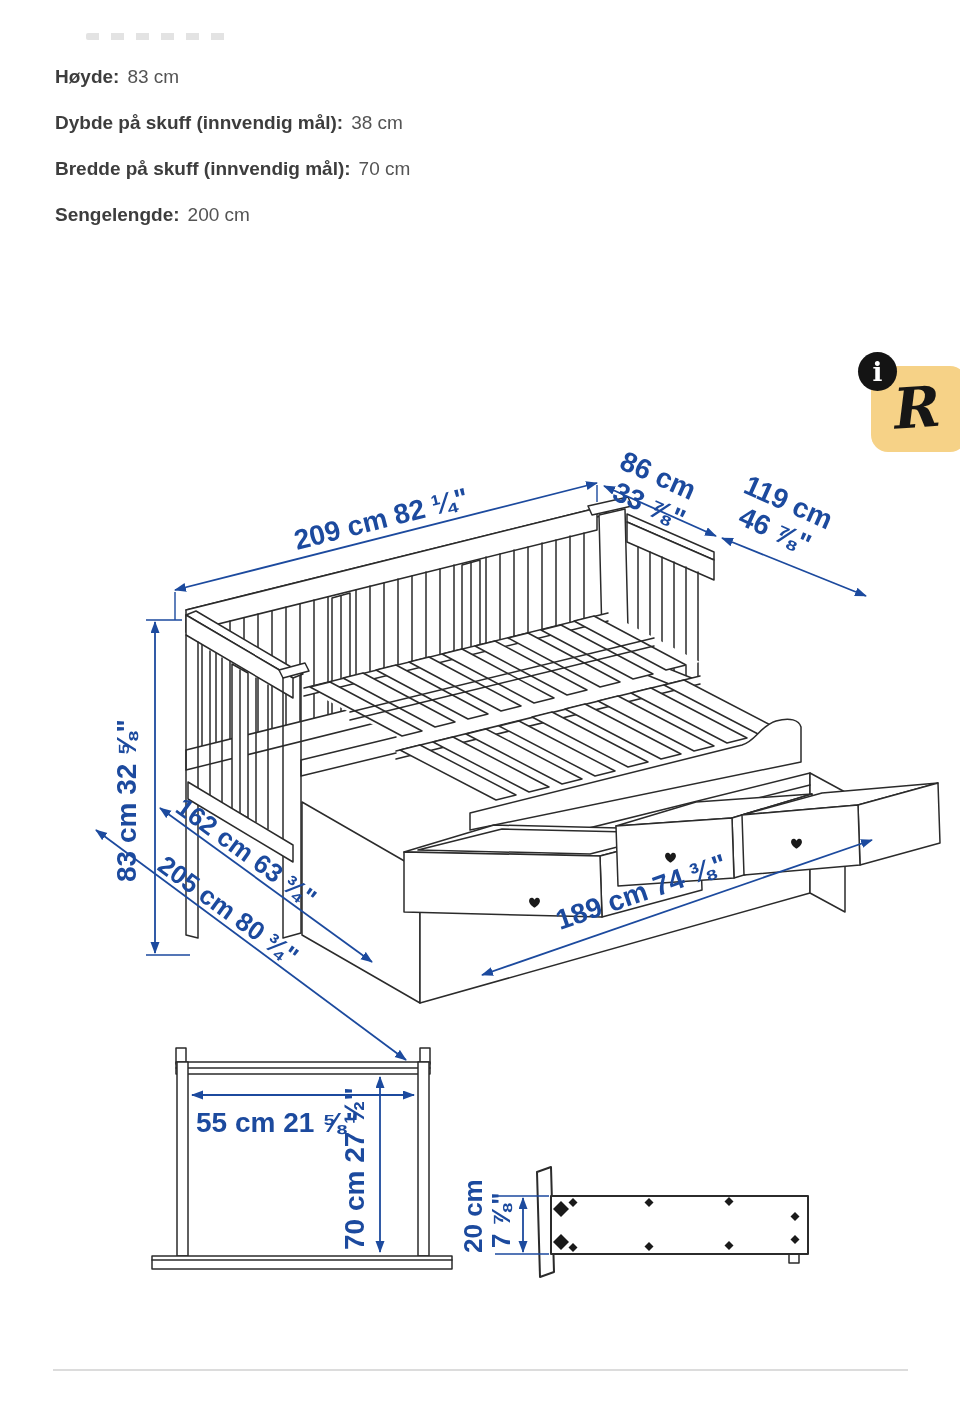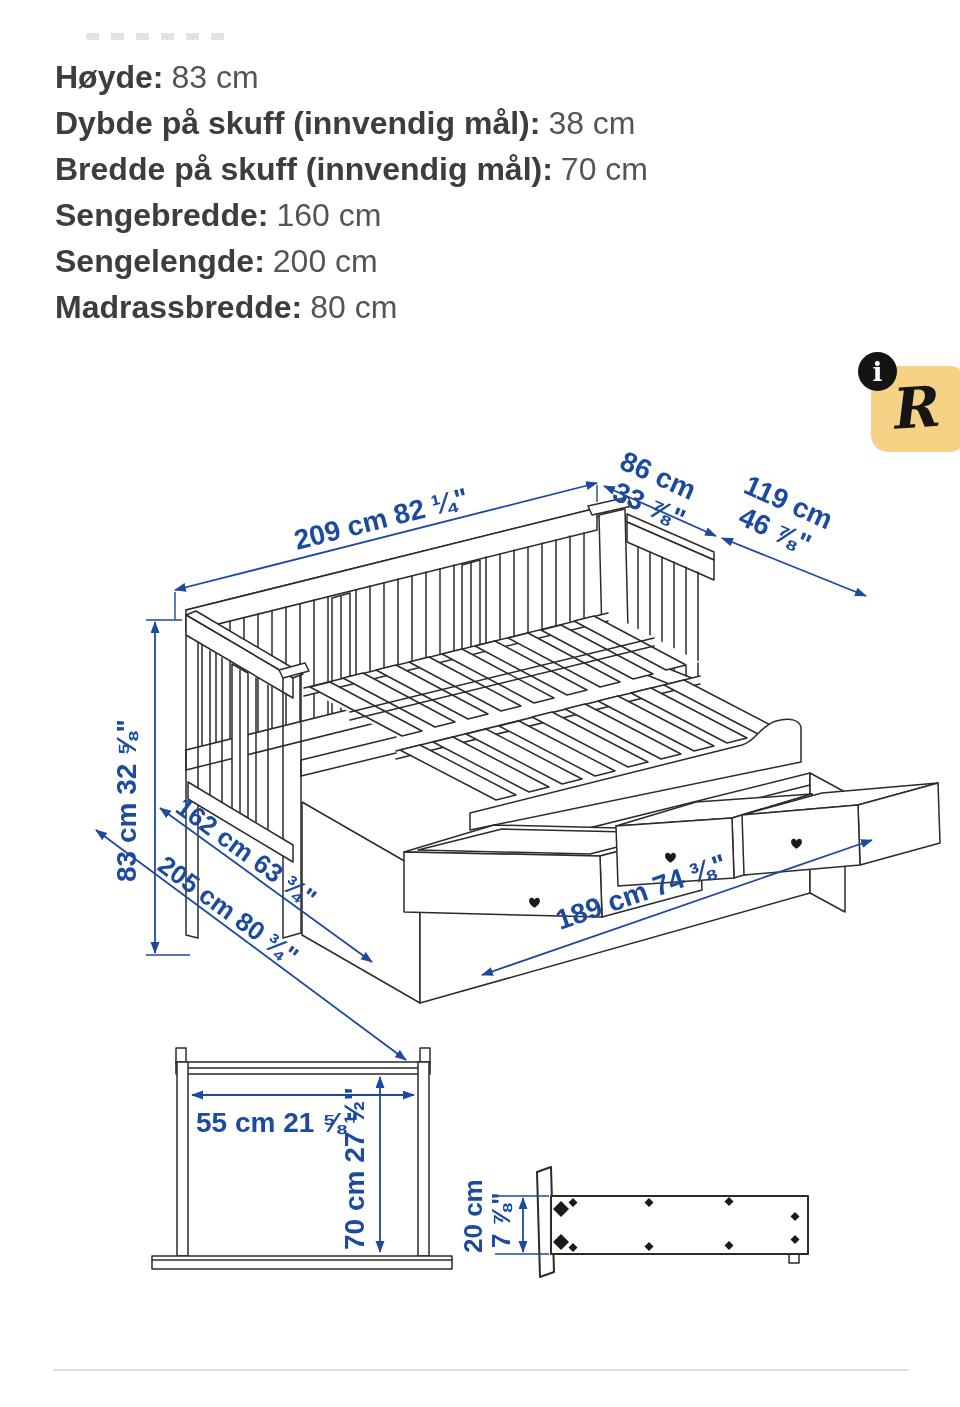--- a/index.html
+++ b/index.html
@@ -3,21 +3,21 @@
 <meta charset="utf-8">
 <style>
   html,body{margin:0;padding:0;}
   body{
     width:960px;height:1407px;position:relative;background:#ffffff;
     font-family:"Liberation Sans","DejaVu Sans",sans-serif;
     overflow:hidden;
   }
   
   .spec-block{position:absolute;left:55px;top:54px;}
-  .spec-line{font-size:32px;line-height:46px;white-space:nowrap;}
+  .spec-line{font-size:19px;line-height:46px;white-space:nowrap;}
   .spec-label{font-weight:700;color:#3d3d3d;}
   .spec-value{font-weight:400;color:#545454;margin-left:8px;}
   
   .remnant{
     position:absolute;left:86px;top:33px;width:150px;height:7px;
     background:repeating-linear-gradient(90deg,#e3e3e3 0 13px,transparent 13px 25px);
     border-radius:2px;
   }
   
   .logo-badge{
@@ -53,23 +53,21 @@
 </style>
 </head>
 <body>
 
 <div class="remnant"></div>
 
 <div class="spec-block">
   <div class="spec-line"><span class="spec-label">Høyde:</span><span class="spec-value">83 cm</span></div>
   <div class="spec-line"><span class="spec-label">Dybde på skuff (innvendig mål):</span><span class="spec-value">38 cm</span></div>
   <div class="spec-line"><span class="spec-label">Bredde på skuff (innvendig mål):</span><span class="spec-value">70 cm</span></div>
-  <div class="spec-line"><span class="spec-label">Sengebredde:</span><span class="spec-value">160 cm</span></div>
   <div class="spec-line"><span class="spec-label">Sengelengde:</span><span class="spec-value">200 cm</span></div>
-  <div class="spec-line"><span class="spec-label">Madrassbredde:</span><span class="spec-value">80 cm</span></div>
 </div>
 
 <div class="logo-badge">
   <span class="logo-letter">R</span>
 </div>
 <div class="info-icon">
   <span>i</span>
 </div>
 
 <svg class="bed-svg" width="960" height="640" viewBox="0 0 960 640">

